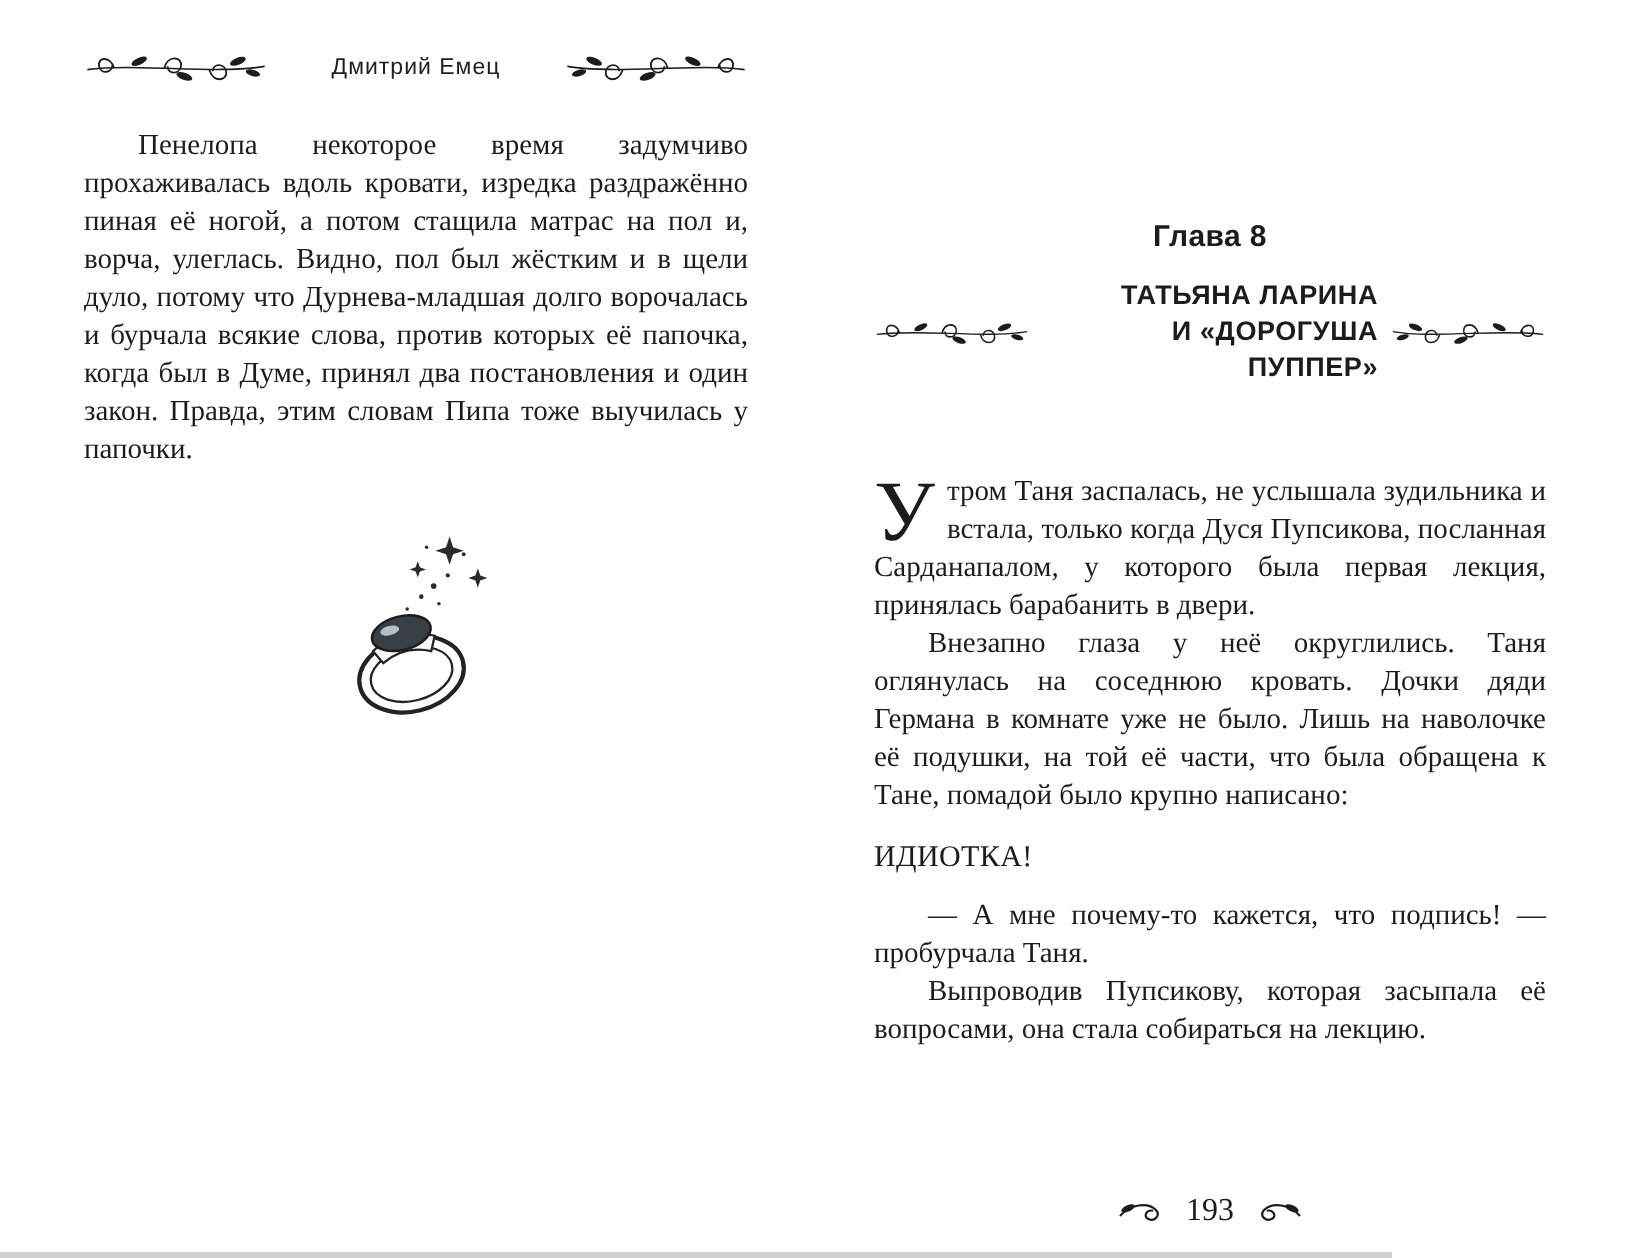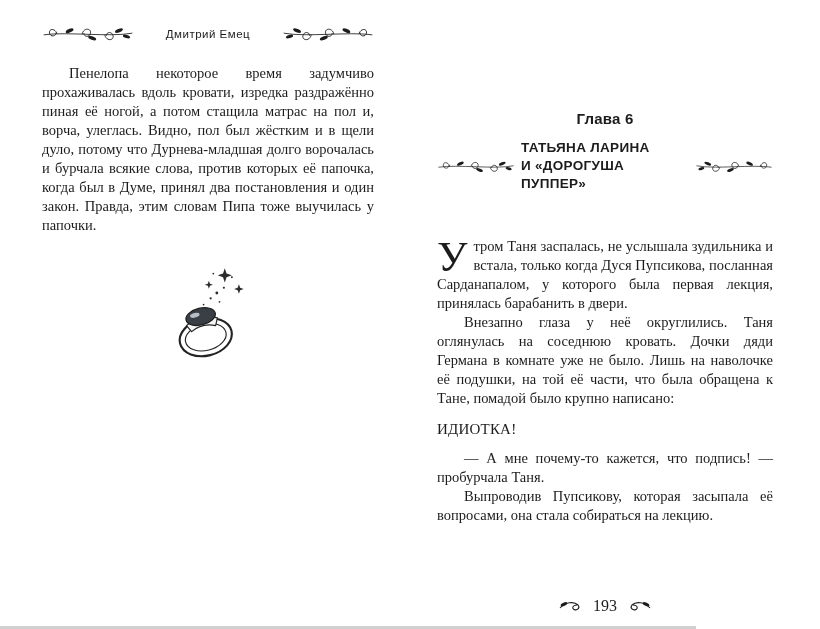--- a/index.html
+++ b/index.html
@@ -39,21 +39,21 @@
   .illustration { margin-top:28px; display:flex; justify-content:center; }
 
   
   .chapter-head { margin-top:88px; }
   .chapter-number {
     font-family:"Liberation Sans", sans-serif;
     font-weight:bold; font-size:15px; text-align:center;
     margin-bottom:12px; letter-spacing:.2px;
   }
   .chapter-title-row { display:flex; align-items:center; justify-content:space-between; gap:6px; }
-  .chapter-title { flex:1; text-align:left; font-family:"Liberation Sans", sans-serif;
+  .chapter-title { flex:1; text-align:right; font-family:"Liberation Sans", sans-serif;
     font-weight:bold; font-size:13.5px; line-height:18px; letter-spacing:.3px; }
   .chapter-title-row .vine { width:78px; height:17px; }
 
   .body-start { margin-top:44px; text-indent:0; }
   .dropcap {
     float:left; font-size:43px; line-height:35px;
     margin:2px 6px 0 0; font-weight:normal;
   }
 
   .emphasis {
@@ -131,21 +131,21 @@
           <ellipse cx="62" cy="60" rx="17" ry="9.5" fill="#3a3f46" stroke="#1d1d1d" stroke-width="1.4"></ellipse>
           <ellipse cx="56" cy="57" rx="5.5" ry="2.6" fill="#ccd3da" opacity="0.85"></ellipse>
         </g>
       </svg>
     </figure>
   </section>
 
   <section class="page page-right">
 
     <div class="chapter-head">
-      <div class="chapter-number">Глава 6</div>
+      <div class="chapter-number">Глава 8</div>
       <div class="chapter-title-row">
         <svg class="vine" viewBox="0 0 110 20">
             <use href="#vine"></use>
           </svg>
         <div class="chapter-title">
           <div>ТАТЬЯНА ЛАРИНА</div>
           <div>И «ДОРОГУША ПУППЕР»</div>
         </div>
         <svg class="vine mirror" viewBox="0 0 110 20">
             <use href="#vine"></use>

